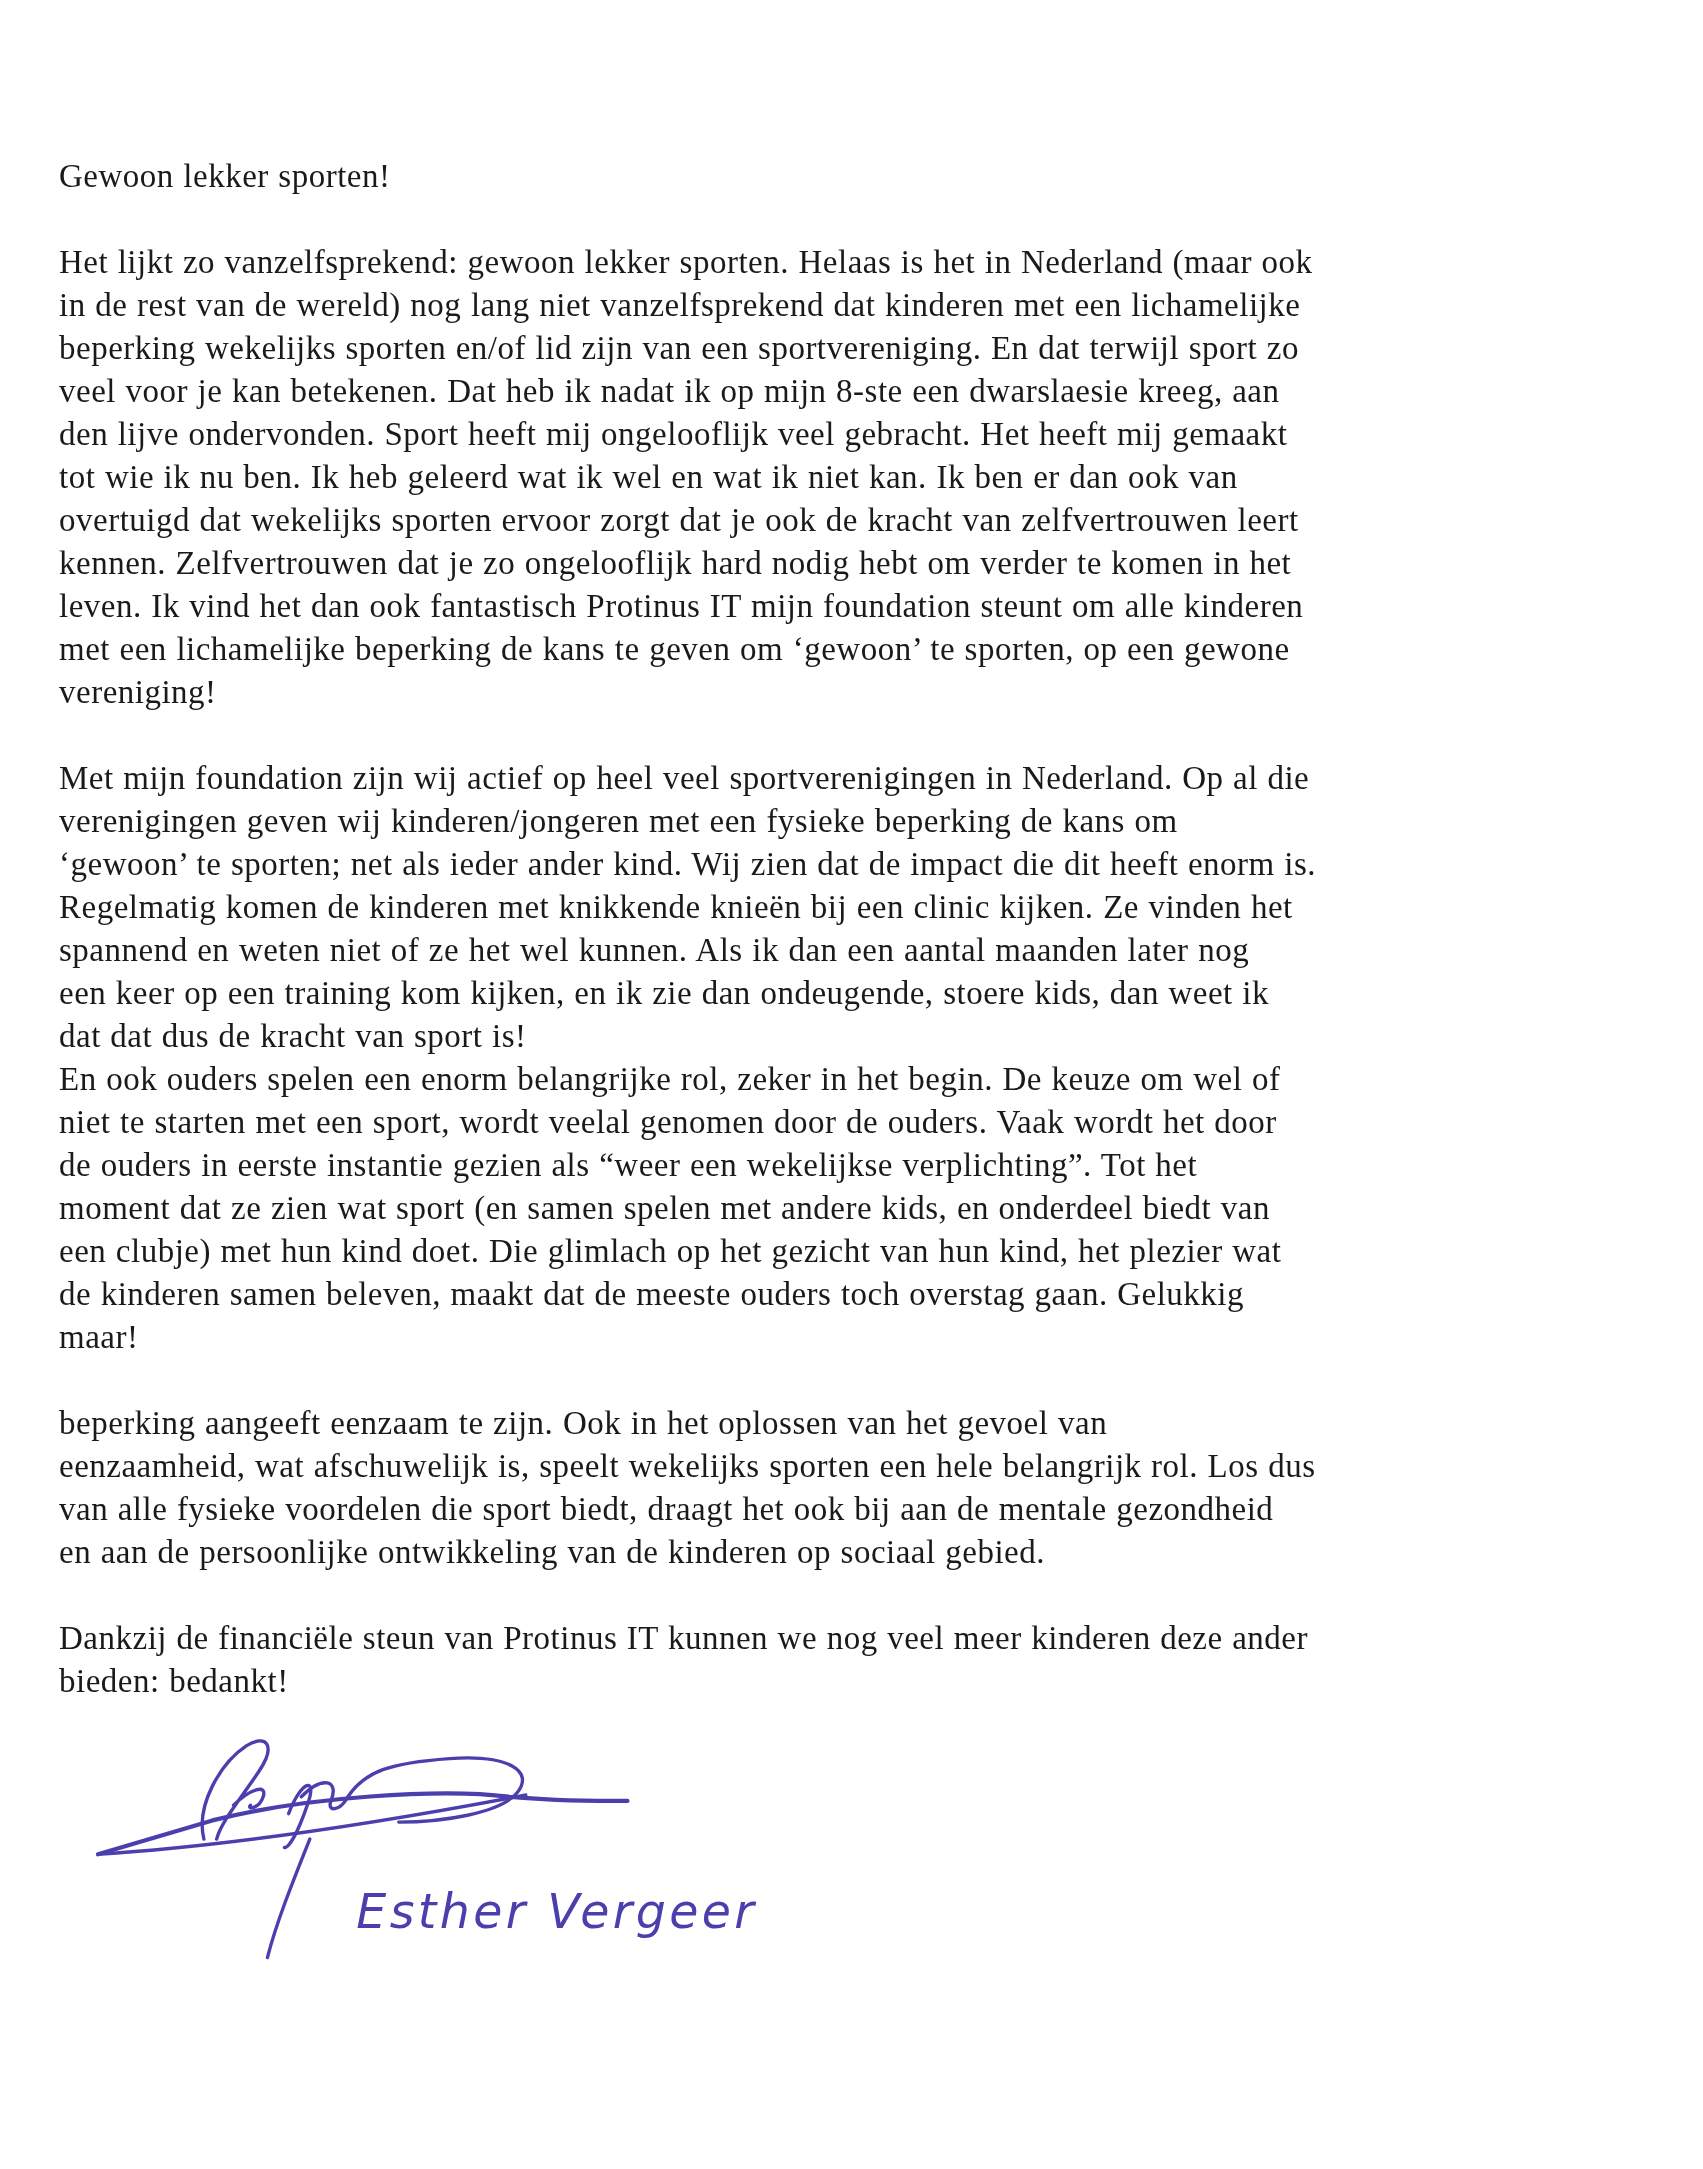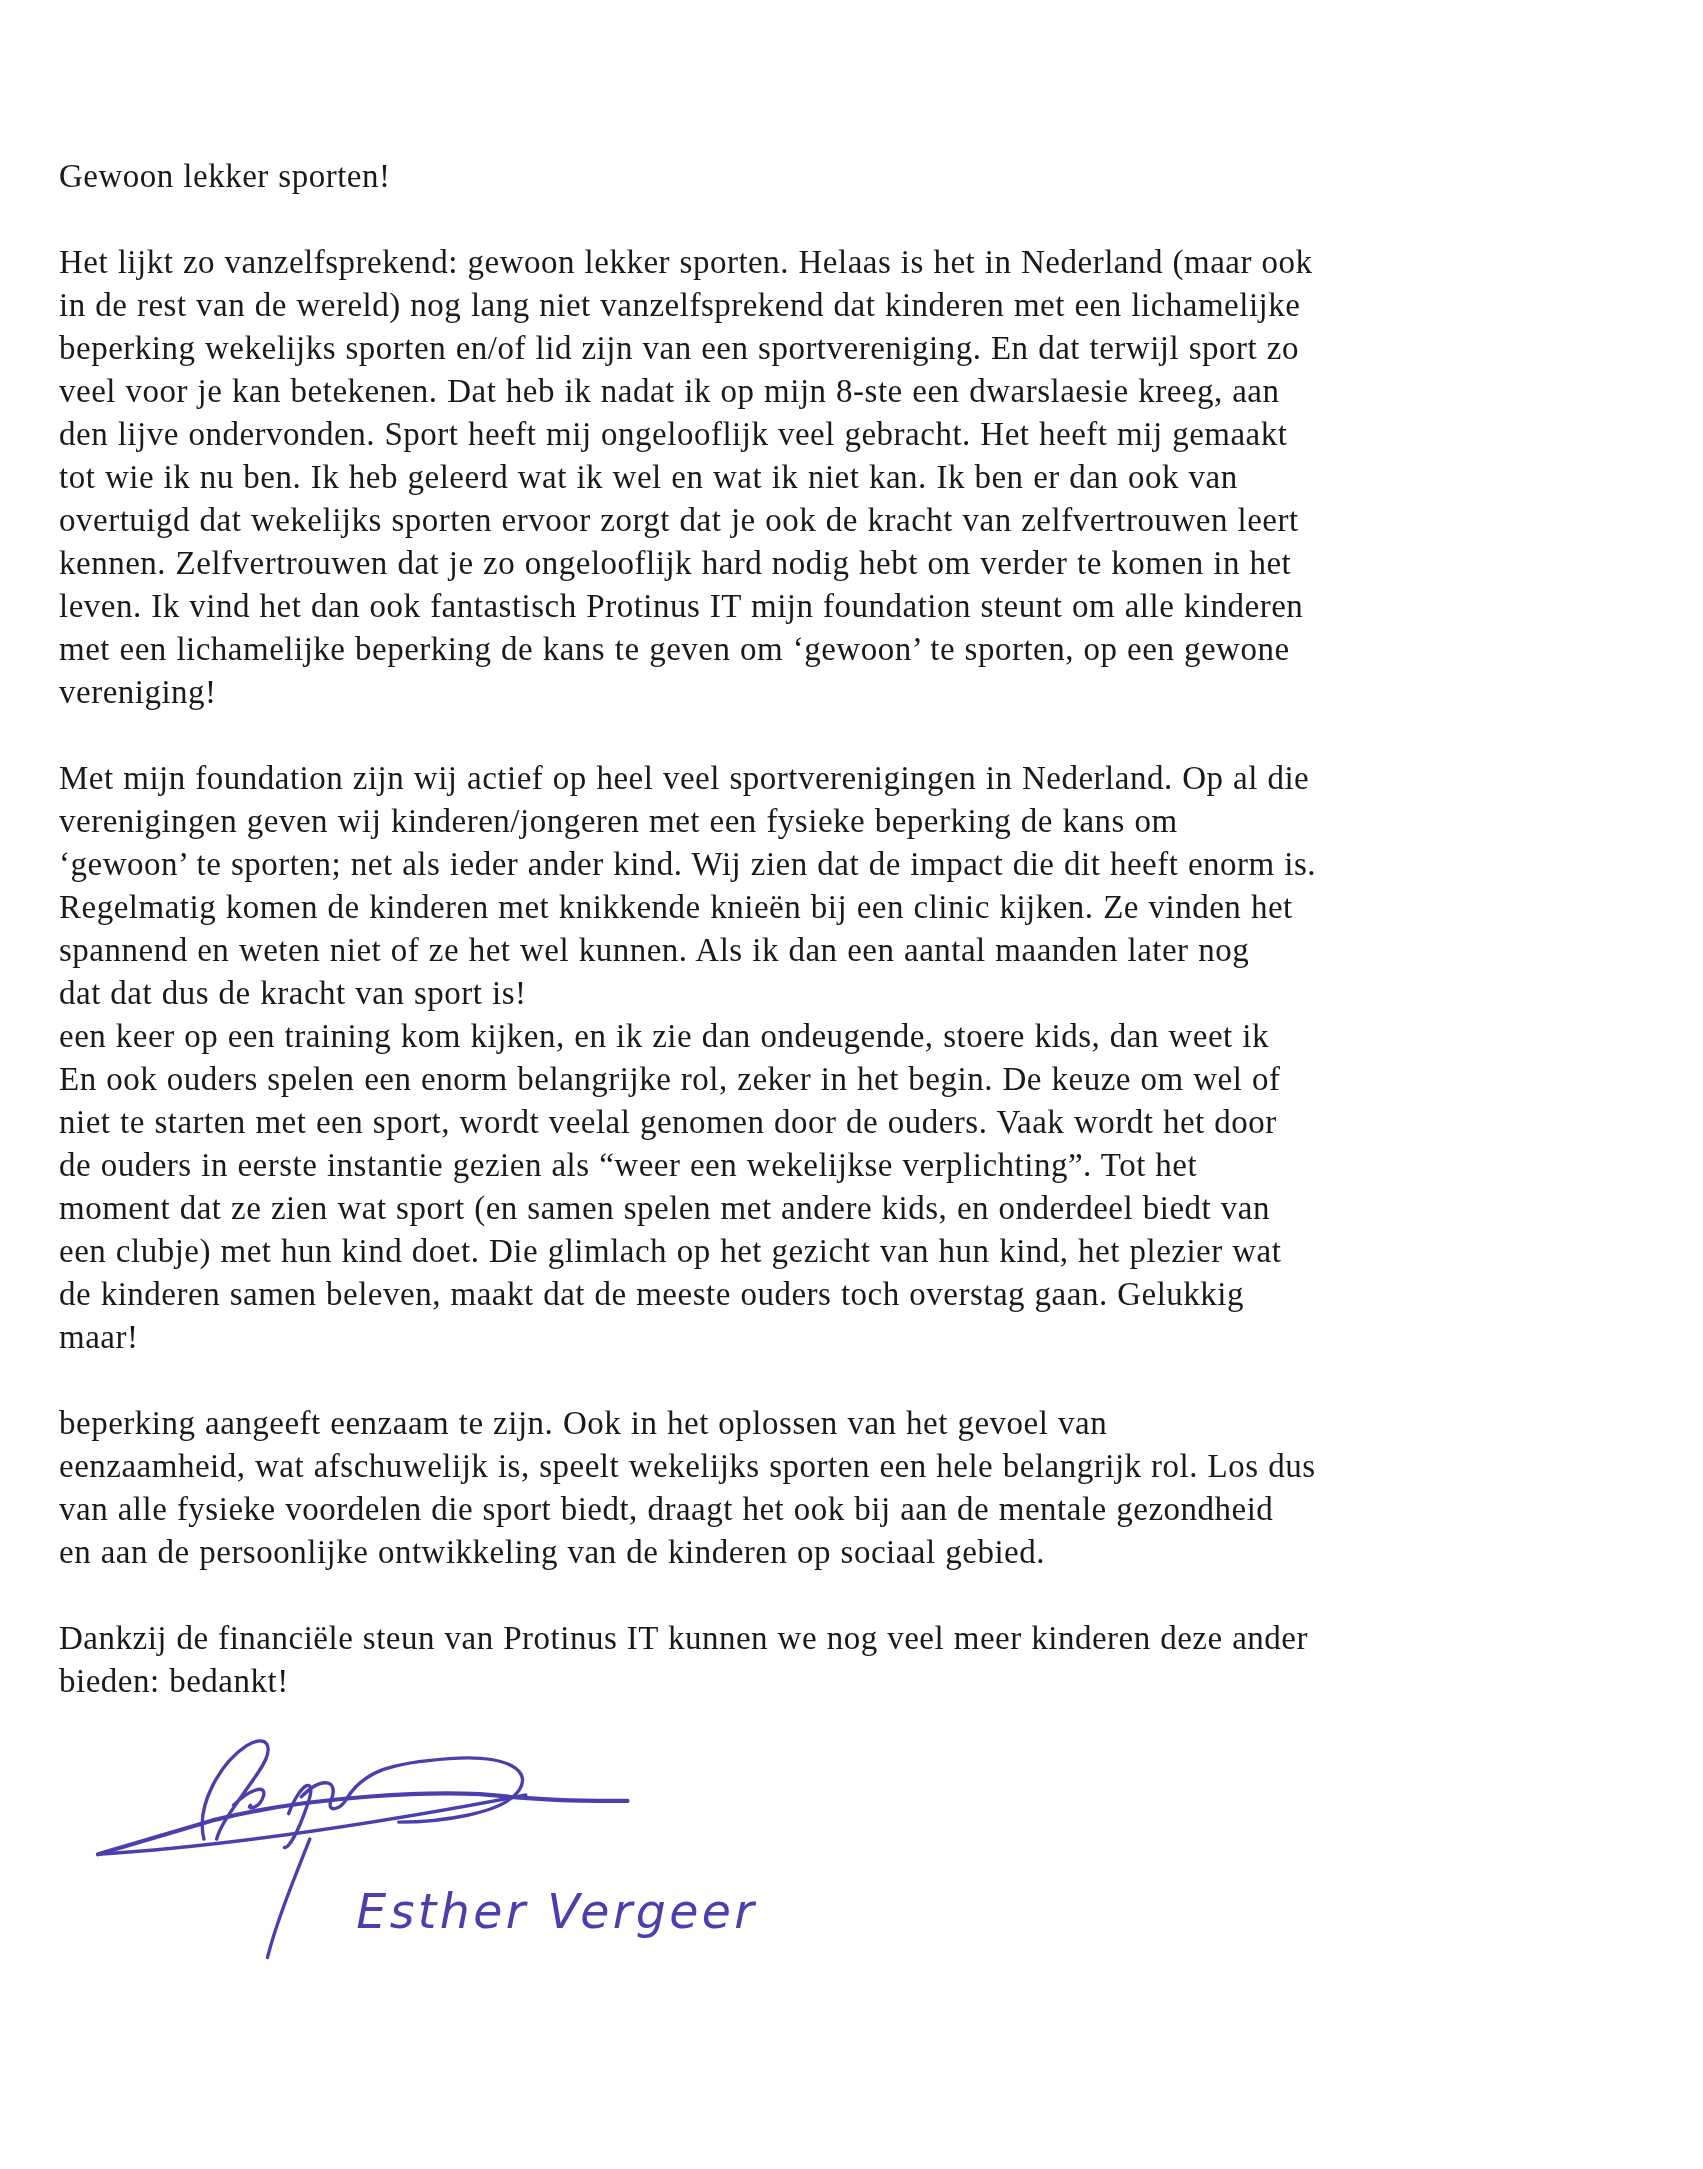--- a/index.html
+++ b/index.html
@@ -39,22 +39,22 @@
     <span class="line">vereniging!</span>
   </div>
   <span class="gap"></span>
 
   <div>
     <span class="line">Met mijn foundation zijn wij actief op heel veel sportverenigingen in Nederland. Op al die</span>
     <span class="line">verenigingen geven wij kinderen/jongeren met een fysieke beperking de kans om</span>
     <span class="line">‘gewoon’ te sporten; net als ieder ander kind. Wij zien dat de impact die dit heeft enorm is.</span>
     <span class="line">Regelmatig komen de kinderen met knikkende knieën bij een clinic kijken. Ze vinden het</span>
     <span class="line">spannend en weten niet of ze het wel kunnen. Als ik dan een aantal maanden later nog</span>
+    <span class="line">een keer op een training kom kijken, en ik zie dan ondeugende, stoere kids, dan weet ik</span>
     <span class="line">dat dat dus de kracht van sport is!</span>
-    <span class="line">een keer op een training kom kijken, en ik zie dan ondeugende, stoere kids, dan weet ik</span>
     <span class="line">En ook ouders spelen een enorm belangrijke rol, zeker in het begin. De keuze om wel of</span>
     <span class="line">niet te starten met een sport, wordt veelal genomen door de ouders. Vaak wordt het door</span>
     <span class="line">de ouders in eerste instantie gezien als “weer een wekelijkse verplichting”. Tot het</span>
     <span class="line">moment dat ze zien wat sport (en samen spelen met andere kids, en onderdeel biedt van</span>
     <span class="line">een clubje) met hun kind doet. Die glimlach op het gezicht van hun kind, het plezier wat</span>
     <span class="line">de kinderen samen beleven, maakt dat de meeste ouders toch overstag gaan. Gelukkig</span>
     <span class="line">maar!</span>
   </div>
   <span class="gap"></span>
 

